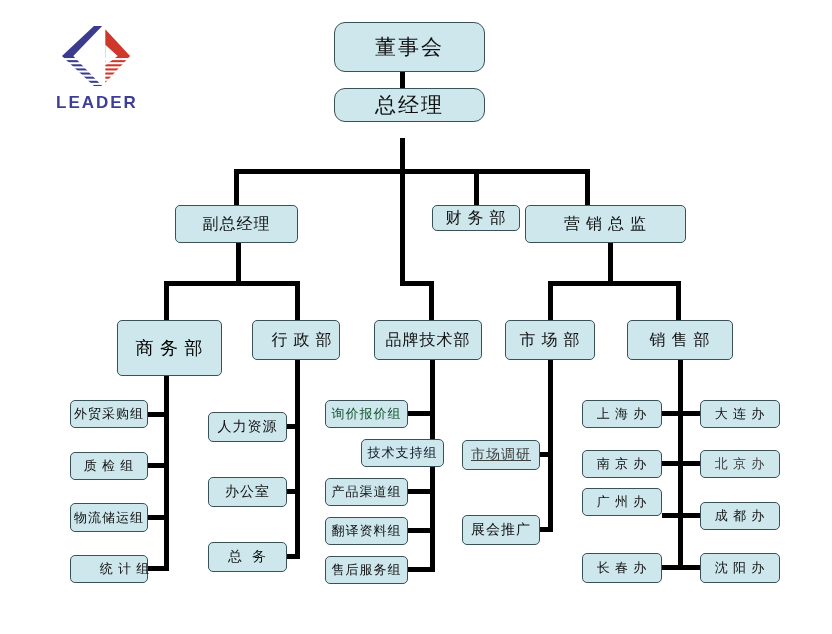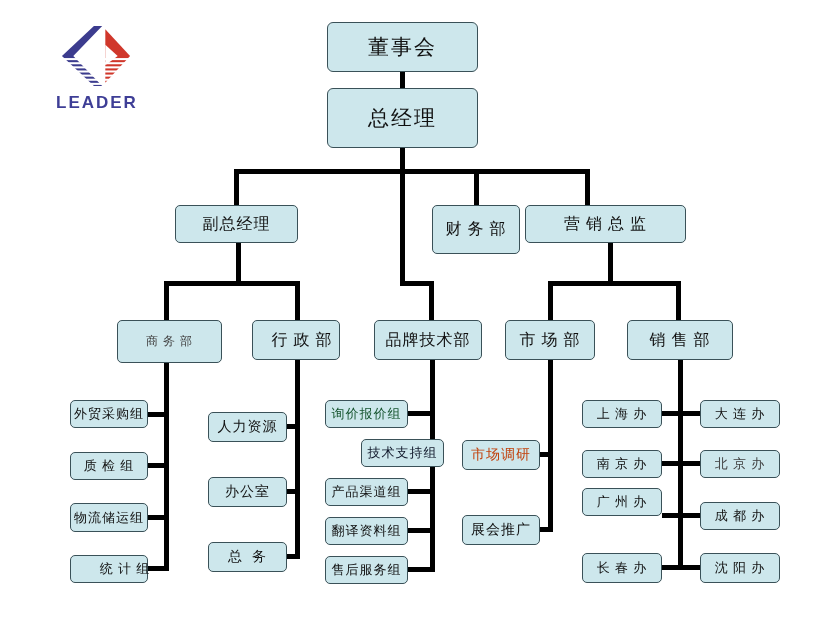--- a/index.html
+++ b/index.html
@@ -6,21 +6,21 @@
   .canvas{
     position:relative;width:832px;height:634px;background:#ffffff;overflow:hidden;
     font-family:"Liberation Serif","DejaVu Serif",serif;
   }
   .node{
     position:absolute;box-sizing:border-box;
     border:1.5px solid #3a5158;border-radius:5px;
     display:flex;align-items:center;justify-content:center;
     color:#111;letter-spacing:1px;white-space:pre;
   }
-  .node.big{border-radius:6px;letter-spacing:2px;}
+  .node.big{border-radius:11px;letter-spacing:2px;margin-left:7px;}
   .line{position:absolute;}
   .logo{position:absolute;left:56px;top:24px;width:80px;text-align:center;}
   .logo .word{
     font-family:"Liberation Sans","DejaVu Sans",sans-serif;
     font-weight:bold;font-size:17px;letter-spacing:2px;margin-top:1px;
   }
 </style>
 </head>
 <body>
 
@@ -81,42 +81,42 @@
       <div class="line" style="left: 540px; top: 452px; width: 13px; height: 5px; background: rgb(0, 0, 0);"></div>
       <div class="line" style="left: 540px; top: 527px; width: 13px; height: 5px; background: rgb(0, 0, 0);"></div>
       <div class="line" style="left: 678px; top: 360px; width: 5px; height: 210px; background: rgb(0, 0, 0);"></div>
       <div class="line" style="left: 662px; top: 411px; width: 38px; height: 5px; background: rgb(0, 0, 0);"></div>
       <div class="line" style="left: 662px; top: 461px; width: 38px; height: 5px; background: rgb(0, 0, 0);"></div>
       <div class="line" style="left: 662px; top: 513px; width: 38px; height: 5px; background: rgb(0, 0, 0);"></div>
       <div class="line" style="left: 662px; top: 565px; width: 38px; height: 5px; background: rgb(0, 0, 0);"></div>
     </div>
   <div id="nodes">
       <div class="node big" style="left: 327px; top: 22px; width: 151px; height: 50px; font-size: 21px; background: rgb(205, 231, 236); border-color: rgb(58, 81, 88); color: rgb(17, 17, 17);"><span>董事会</span></div>
-      <div class="node big" style="left: 327px; top: 88px; width: 151px; height: 60px; font-size: 21px; background: rgb(205, 231, 236); border-color: rgb(58, 81, 88); color: rgb(17, 17, 17);"><span>总经理</span></div>
+      <div class="node big" style="left: 327px; top: 88px; width: 151px; height: 34px; font-size: 21px; background: rgb(205, 231, 236); border-color: rgb(58, 81, 88); color: rgb(17, 17, 17);"><span>总经理</span></div>
       <div class="node" style="left: 175px; top: 205px; width: 123px; height: 38px; font-size: 16px; background: rgb(205, 231, 236); border-color: rgb(58, 81, 88); color: rgb(17, 17, 17);"><span>副总经理</span></div>
-      <div class="node" style="left: 432px; top: 205px; width: 88px; height: 49px; font-size: 16px; background: rgb(205, 231, 236); border-color: rgb(58, 81, 88); color: rgb(17, 17, 17);"><span>财 务 部</span></div>
+      <div class="node" style="left: 432px; top: 205px; width: 88px; height: 26px; font-size: 16px; background: rgb(205, 231, 236); border-color: rgb(58, 81, 88); color: rgb(17, 17, 17);"><span>财 务 部</span></div>
       <div class="node" style="left: 525px; top: 205px; width: 161px; height: 38px; font-size: 16px; background: rgb(205, 231, 236); border-color: rgb(58, 81, 88); color: rgb(17, 17, 17);"><span>营 销 总 监</span></div>
-      <div class="node" style="left: 117px; top: 320px; width: 105px; height: 43px; font-size: 12px; background: rgb(205, 231, 236); border-color: rgb(58, 81, 88); color: #404040;"><span>商 务 部</span></div>
+      <div class="node" style="left: 117px; top: 320px; width: 105px; height: 56px; font-size: 18px; background: rgb(205, 231, 236); border-color: rgb(58, 81, 88); color: #000000;"><span>商 务 部</span></div>
       <div class="node" style="left: 252px; top: 320px; width: 88px; height: 40px; font-size: 16px; background: rgb(205, 231, 236); border-color: rgb(58, 81, 88); color: rgb(17, 17, 17); padding-left: 12px;"><span>行 政 部</span></div>
       <div class="node" style="left: 374px; top: 320px; width: 108px; height: 40px; font-size: 16px; background: rgb(205, 231, 236); border-color: rgb(58, 81, 88); color: rgb(17, 17, 17);"><span>品牌技术部</span></div>
       <div class="node" style="left: 505px; top: 320px; width: 90px; height: 40px; font-size: 16px; background: rgb(205, 231, 236); border-color: rgb(58, 81, 88); color: rgb(17, 17, 17);"><span>市 场 部</span></div>
       <div class="node" style="left: 627px; top: 320px; width: 106px; height: 40px; font-size: 16px; background: rgb(205, 231, 236); border-color: rgb(58, 81, 88); color: rgb(17, 17, 17);"><span>销 售 部</span></div>
       <div class="node" style="left: 70px; top: 400px; width: 78px; height: 28px; font-size: 13px; background: rgb(205, 231, 236); border-color: rgb(58, 81, 88); color: rgb(17, 17, 17);"><span>外贸采购组</span></div>
       <div class="node" style="left: 70px; top: 452px; width: 78px; height: 28px; font-size: 13px; background: rgb(205, 231, 236); border-color: rgb(58, 81, 88); color: rgb(17, 17, 17);"><span>质 检 组</span></div>
       <div class="node" style="left: 70px; top: 503px; width: 78px; height: 29px; font-size: 13px; background: rgb(205, 231, 236); border-color: rgb(58, 81, 88); color: rgb(17, 17, 17);"><span>物流储运组</span></div>
       <div class="node" style="left: 70px; top: 555px; width: 78px; height: 28px; font-size: 13px; background: rgb(205, 231, 236); border-color: rgb(58, 81, 88); color: rgb(17, 17, 17); padding-left: 32px;"><span>统 计 组</span></div>
       <div class="node" style="left: 208px; top: 412px; width: 79px; height: 30px; font-size: 14px; background: rgb(205, 231, 236); border-color: rgb(58, 81, 88); color: rgb(17, 17, 17);"><span>人力资源</span></div>
       <div class="node" style="left: 208px; top: 477px; width: 79px; height: 30px; font-size: 14px; background: rgb(205, 231, 236); border-color: rgb(58, 81, 88); color: rgb(17, 17, 17);"><span>办公室</span></div>
       <div class="node" style="left: 208px; top: 542px; width: 79px; height: 30px; font-size: 14px; background: rgb(205, 231, 236); border-color: rgb(58, 81, 88); color: rgb(17, 17, 17);"><span>总  务</span></div>
       <div class="node" style="left: 325px; top: 400px; width: 83px; height: 28px; font-size: 13px; background: rgb(205, 231, 236); border-color: rgb(58, 81, 88); color: #14532d;"><span>询价报价组</span></div>
       <div class="node" style="left: 325px; top: 439px; width: 83px; height: 28px; font-size: 13px; background: rgb(205, 231, 236); border-color: rgb(58, 81, 88); color: #0f172a; margin-left: 36px;"><span>技术支持组</span></div>
       <div class="node" style="left: 325px; top: 478px; width: 83px; height: 28px; font-size: 13px; background: rgb(205, 231, 236); border-color: rgb(58, 81, 88); color: rgb(17, 17, 17);"><span>产品渠道组</span></div>
       <div class="node" style="left: 325px; top: 517px; width: 83px; height: 28px; font-size: 13px; background: rgb(205, 231, 236); border-color: rgb(58, 81, 88); color: rgb(17, 17, 17);"><span>翻译资料组</span></div>
       <div class="node" style="left: 325px; top: 556px; width: 83px; height: 28px; font-size: 13px; background: rgb(205, 231, 236); border-color: rgb(58, 81, 88); color: rgb(17, 17, 17);"><span>售后服务组</span></div>
-      <div class="node" style="left: 462px; top: 440px; width: 78px; height: 30px; font-size: 14px; background: rgb(205, 231, 236); border-color: rgb(58, 81, 88); color: #c2410c;"><span>市场调研</span></div>
+      <div class="node" style="left: 462px; top: 440px; width: 78px; height: 30px; font-size: 14px; background: rgb(205, 231, 236); border-color: rgb(58, 81, 88); color: #404040; text-decoration: underline;"><span>市场调研</span></div>
       <div class="node" style="left: 462px; top: 515px; width: 78px; height: 30px; font-size: 14px; background: rgb(205, 231, 236); border-color: rgb(58, 81, 88); color: rgb(17, 17, 17);"><span>展会推广</span></div>
       <div class="node" style="left: 582px; top: 400px; width: 80px; height: 28px; font-size: 13px; background: rgb(205, 231, 236); border-color: rgb(58, 81, 88); color: rgb(17, 17, 17);"><span>上 海 办</span></div>
       <div class="node" style="left: 582px; top: 450px; width: 80px; height: 28px; font-size: 13px; background: rgb(205, 231, 236); border-color: rgb(58, 81, 88); color: rgb(17, 17, 17);"><span>南 京 办</span></div>
       <div class="node" style="left: 582px; top: 488px; width: 80px; height: 28px; font-size: 13px; background: rgb(205, 231, 236); border-color: rgb(58, 81, 88); color: rgb(17, 17, 17);"><span>广 州 办</span></div>
       <div class="node" style="left: 582px; top: 553px; width: 80px; height: 30px; font-size: 13px; background: rgb(205, 231, 236); border-color: rgb(58, 81, 88); color: rgb(17, 17, 17);"><span>长 春 办</span></div>
       <div class="node" style="left: 700px; top: 400px; width: 80px; height: 28px; font-size: 13px; background: rgb(205, 231, 236); border-color: rgb(58, 81, 88); color: rgb(17, 17, 17);"><span>大 连 办</span></div>
       <div class="node" style="left: 700px; top: 450px; width: 80px; height: 28px; font-size: 13px; background: rgb(205, 231, 236); border-color: rgb(58, 81, 88); color: #404040;"><span>北 京 办</span></div>
       <div class="node" style="left: 700px; top: 502px; width: 80px; height: 28px; font-size: 13px; background: rgb(205, 231, 236); border-color: rgb(58, 81, 88); color: rgb(17, 17, 17);"><span>成 都 办</span></div>
       <div class="node" style="left: 700px; top: 553px; width: 80px; height: 30px; font-size: 13px; background: rgb(205, 231, 236); border-color: rgb(58, 81, 88); color: rgb(17, 17, 17);"><span>沈 阳 办</span></div>
     </div>

